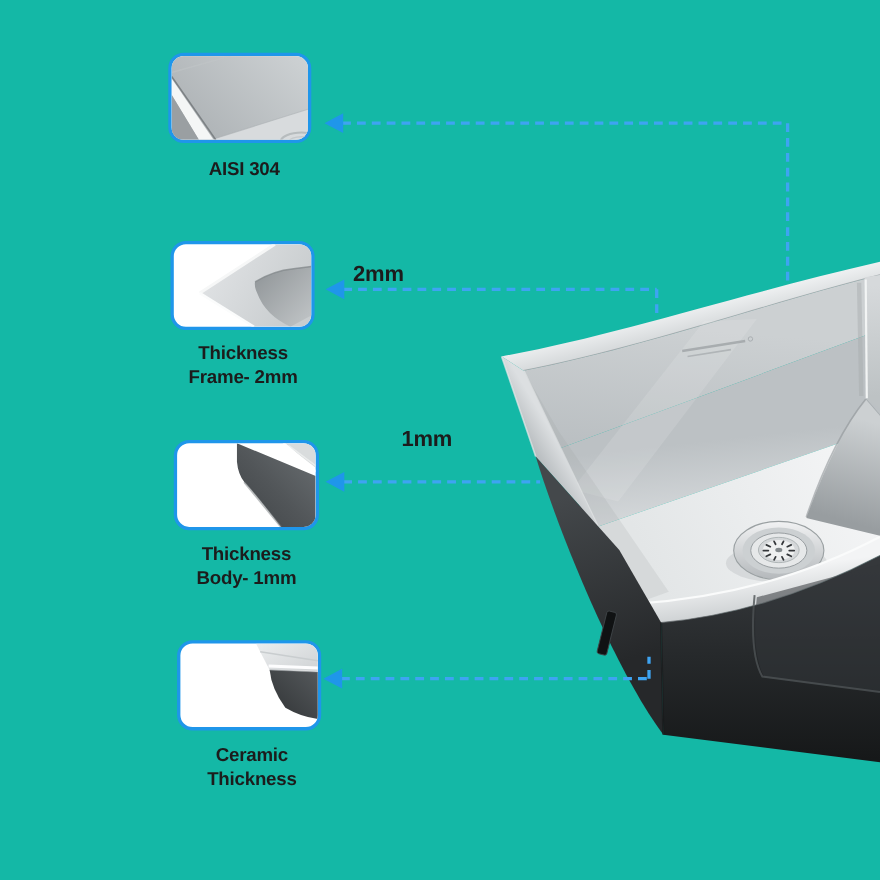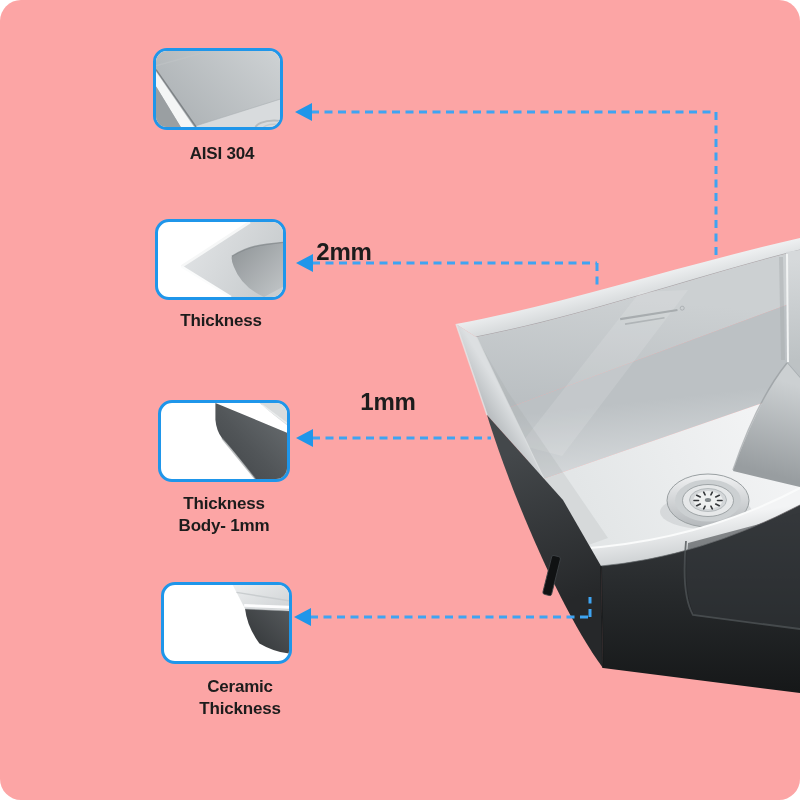--- a/index.html
+++ b/index.html
@@ -1,42 +1,41 @@
 <!DOCTYPE html>
 <html><head>
 <meta charset="utf-8">
 <style>
   html,body{margin:0;padding:0;background:#ffffff;}
   .canvas{
-    position:relative;width:800px;height:800px;background:#fca5a5;overflow:hidden;
+    position:relative;width:800px;height:800px;background:#14b8a6;overflow:hidden;
     font-family:"Liberation Sans","DejaVu Sans",sans-serif;
-    border-radius:21px;
   }
   .scene{position:absolute;left:0;top:0;width:800px;height:800px;}
   .fig{
     position:absolute;box-sizing:border-box;background:#ffffff;overflow:hidden;
     border:3.5px solid #1f96ea;border-radius:14px;
   }
   .fig svg{display:block;width:100%;height:100%;}
   .fig1{left:153px;top:48px;width:130px;height:82px;}
   .fig2{left:155px;top:219px;width:131px;height:81px;}
   .fig3{left:158px;top:400px;width:132px;height:82px;}
   .fig4{left:161px;top:582px;width:131px;height:82px;}
   .cap{
     position:absolute;width:240px;text-align:center;font-weight:700;
     font-size:17px;line-height:22px;color:#1c1c1c;letter-spacing:-0.2px;white-space:nowrap;
   }
   .cap span{display:block;}
   .cap1{left:102px;top:143px;}
   .cap2{left:101px;top:310px;}
   .cap3{left:104px;top:493px;}
-  .cap4{left:120px;top:676px;}
+  .cap4{left:109px;top:676px;}
   .meas{
     position:absolute;width:88px;text-align:center;font-weight:700;
-    font-size:24px;color:#1c1c1c;letter-spacing:-0.2px;white-space:nowrap;
+    font-size:20px;color:#1c1c1c;letter-spacing:-0.2px;white-space:nowrap;
   }
   .meas2{left:300px;top:238px;}
   .meas1{left:344px;top:388px;}
 </style>
 </head>
 <body>
 
 <div class="canvas">
 
   <svg class="scene" viewBox="0 0 800 800">
@@ -259,20 +258,21 @@
       <path d="M85,26 L131,28 L131,74 Q115,72 100,63 Q87,45 85,26 Z" fill="url(#f4d)"></path>
       <path d="M85,26 L131,28" stroke="#8a8f92" stroke-width="1" opacity="0.6" fill="none"></path>
     </svg>
   </div>
 
   <div class="cap cap1">
     <span>AISI 304</span>
   </div>
   <div class="cap cap2">
     <span>Thickness</span>
+    <span>Frame- 2mm</span>
   </div>
   <div class="cap cap3">
     <span>Thickness</span>
     <span>Body- 1mm</span>
   </div>
   <div class="cap cap4">
     <span>Ceramic</span>
     <span>Thickness</span>
   </div>
 

